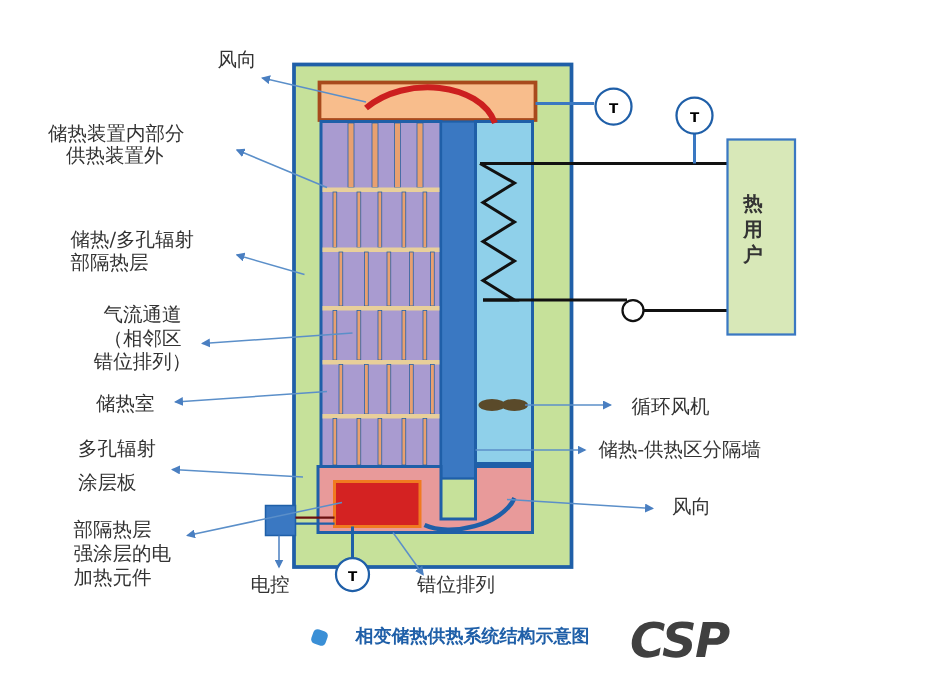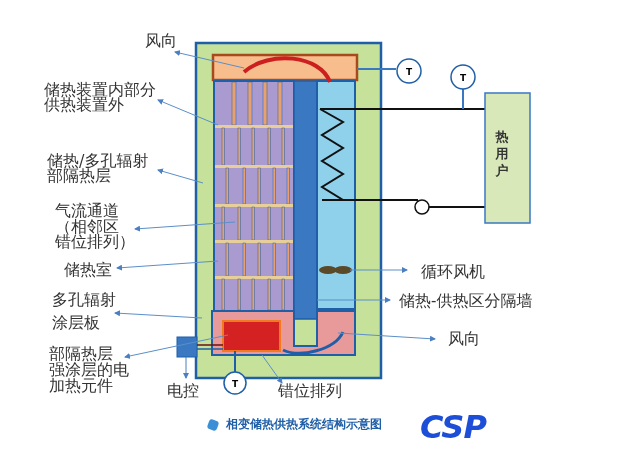--- a/index.html
+++ b/index.html
@@ -1,29 +1,29 @@
 <!DOCTYPE html>
 <html><head>
 <meta charset="utf-8">
 <style>
   html, body { margin: 0; padding: 0; background: #ffffff; }
   body { width: 620px; height: 455px; position: relative; overflow: hidden;
          font-family: "DejaVu Serif", "Liberation Serif", serif; }
   svg#diagram { position: absolute; left: 0; top: 0; }
-  .lbl { position: absolute; font-size: 16px; color: #333333; line-height: 16px;
+  .lbl { position: absolute; font-size: 13px; color: #333333; line-height: 16px;
          font-family: "DejaVu Serif", "Liberation Serif", serif; white-space: nowrap; }
-  .center { }
+  .center { text-align: center; }
   .caption { position: absolute; left: 208px; top: 416px; font-size: 12px; color: #1f5fa8;
              font-family: "DejaVu Sans", "Liberation Sans", sans-serif; font-weight: bold;
-             display: flex; align-items: center; gap: 8px; justify-content: flex-end; }
+             display: flex; align-items: center; gap: 19px; justify-content: flex-end; }
   .caption .gem { width: 10px; height: 10px; background: #3a8fd6; border-radius: 3px;
                   transform: rotate(20deg); display: inline-block; }
   .logo { position: absolute; left: 420px; top: 408px; display: flex; align-items: baseline;
           font-family: "DejaVu Sans", "Liberation Sans", sans-serif; }
-  .logo .csp { color: #1d4ed8; font-size: 32px; font-weight: bold; font-style: italic; letter-spacing: -1px; }
+  .logo .csp { color: #404040; font-size: 32px; font-weight: bold; font-style: italic; letter-spacing: -1px; }
   .logo .plaza { color: #1f5fb8; font-size: 31px; font-style: italic; letter-spacing: 1px; margin-left: 2px; }
   .user-box-text { position: absolute; left: 484px; top: 128px; width: 36px; font-size: 13px;
                    font-weight: bold; color: #333; text-align: center; line-height: 17px;
                    font-family: "DejaVu Sans", "Liberation Sans", sans-serif; }
   .tlabel { font-family: "DejaVu Sans", "Liberation Sans", sans-serif; font-size: 9px; font-weight: bold; }
 </style>
 </head>
 <body>
 
 <svg id="diagram" width="620" height="455">
@@ -125,21 +125,21 @@
     <line x1="202" y1="318" x2="115" y2="313" marker-end="url(#arr)"></line>
     <line x1="228" y1="335" x2="125" y2="357" marker-end="url(#arr)"></line>
     <line x1="262" y1="355" x2="282" y2="383" marker-end="url(#arr)"></line>
     <line x1="350" y1="270" x2="407" y2="270" marker-end="url(#arr)"></line>
     <line x1="317" y1="300" x2="390" y2="300" marker-end="url(#arr)"></line>
     <line x1="338" y1="333" x2="435" y2="339" marker-end="url(#arr)"></line>
   </g>
 </svg>
 
 <div class="lbl" style="left:145px;top:33px">风向</div>
-<div class="lbl" style="left:44px;top:82px">储热装置内部分</div>
+<div class="lbl" style="left:32px;top:82px">储热装置内部分</div>
 <div class="lbl" style="left:44px;top:97px">供热装置外</div>
 <div class="lbl" style="left:47px;top:153px">储热/多孔辐射</div>
 <div class="lbl" style="left:47px;top:168px">部隔热层</div>
 <div class="lbl center" style="left:55px;top:203px;width:80px">气流通道</div>
 <div class="lbl center" style="left:55px;top:219px;width:80px">（相邻区</div>
 <div class="lbl center" style="left:55px;top:234px;width:80px">错位排列）</div>
 <div class="lbl" style="left:64px;top:262px">储热室</div>
 <div class="lbl" style="left:52px;top:292px">多孔辐射</div>
 <div class="lbl" style="left:52px;top:315px">涂层板</div>
 <div class="lbl" style="left:49px;top:346px">部隔热层</div>

